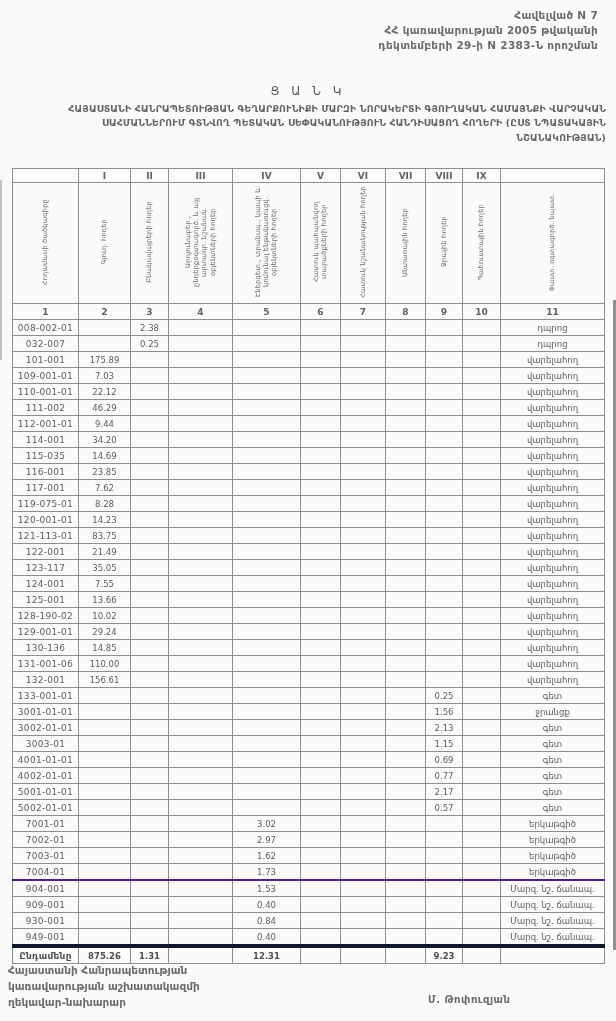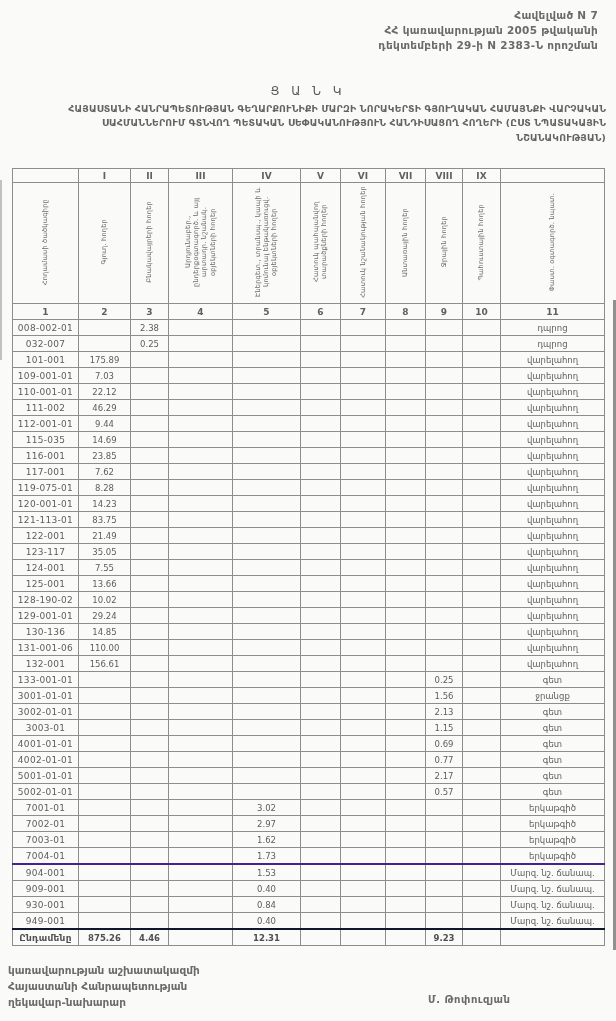--- a/index.html
+++ b/index.html
@@ -42,21 +42,21 @@
   td.note{text-align:left;font-size:8.5px;padding-left:5px;}
   tr.roman th{height:13px;font-size:9px;font-weight:bold;color:#606060;}
   tr.numbers th{height:15px;font-size:9px;font-weight:bold;color:#606060;}
   tr.vheads th{height:116px;vertical-align:middle;padding:2px 1px;}
   .vtxt{
     writing-mode:vertical-rl;transform:rotate(180deg);
     display:inline-block;max-height:112px;
     font-size:6.6px;font-weight:normal;color:#6b6b6b;
     line-height:1.25;white-space:normal;letter-spacing:.2px;
   }
-  tr.total-row td{font-weight:bold;color:#4f4f4f;border-top:2px solid #0f172a;}
+  tr.total-row td{font-weight:bold;color:#4f4f4f;border-top:4px solid #0f172a;}
   tr.sep td{border-top:2px solid #4c1d95;}
   
   col.c1{width:66px;}col.c2{width:52px;}col.c3{width:38px;}col.c4{width:64px;}
   col.c5{width:68px;}col.c6{width:40px;}col.c7{width:45px;}col.c8{width:40px;}
   col.c9{width:37px;}col.c10{width:38px;}col.c11{width:104px;}
   
   .footer-left{
     position:absolute;top:963px;left:8px;width:300px;
     font-size:10.5px;font-weight:bold;color:#6a6a6a;line-height:1.5;
   }
@@ -224,20 +224,33 @@
           <td class="val"></td>
           <td class="val"></td>
           <td class="val"></td>
           <td class="val"></td>
           <td class="val"></td>
           <td class="val"></td>
           <td class="val"></td>
           <td class="note">վարելահող</td>
         </tr>
         <tr>
+          <td class="code">114-001</td>
+          <td class="val">34.20</td>
+          <td class="val"></td>
+          <td class="val"></td>
+          <td class="val"></td>
+          <td class="val"></td>
+          <td class="val"></td>
+          <td class="val"></td>
+          <td class="val"></td>
+          <td class="val"></td>
+          <td class="note">վարելահող</td>
+        </tr>
+        <tr>
           <td class="code">115-035</td>
           <td class="val">14.69</td>
           <td class="val"></td>
           <td class="val"></td>
           <td class="val"></td>
           <td class="val"></td>
           <td class="val"></td>
           <td class="val"></td>
           <td class="val"></td>
           <td class="val"></td>
@@ -629,36 +642,36 @@
           <td class="val"></td>
           <td class="val"></td>
           <td class="val"></td>
           <td class="val"></td>
           <td class="val"></td>
           <td class="note">Մարզ. նշ. ճանապ.</td>
         </tr>
         <tr class="total-row">
           <td class="code">Ընդամենը</td>
           <td class="val">875.26</td>
-          <td class="val">4.46</td>
+          <td class="val">1.31</td>
           <td class="val"></td>
           <td class="val">12.31</td>
           <td class="val"></td>
           <td class="val"></td>
           <td class="val"></td>
           <td class="val">9.23</td>
           <td class="val"></td>
           <td class="note"></td>
         </tr>
       </tbody>
   </table>
 
   <div class="footer-left">
+    <div>Հայաստանի Հանրապետության</div>
     <div>կառավարության աշխատակազմի</div>
-    <div>Հայաստանի Հանրապետության</div>
     <div>ղեկավար-նախարար</div>
   </div>
 
   <div class="signature">Մ. Թոփուզյան</div>
 
   <div class="scan-edge"></div>
   <div class="scan-tick"></div>
 </div>
 
 </body></html>

